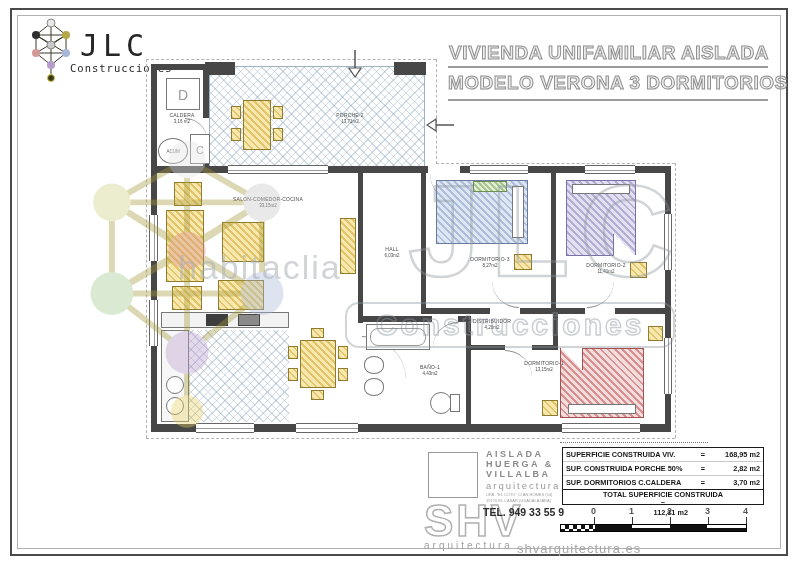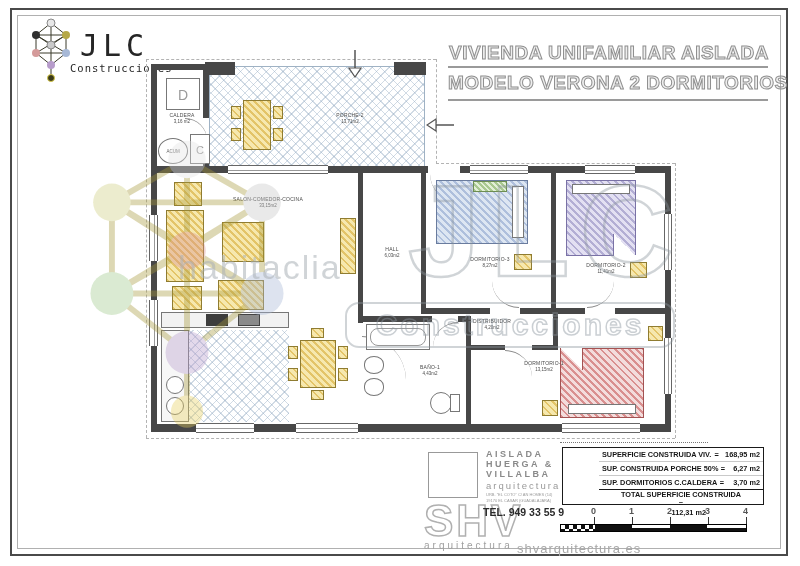--- a/index.html
+++ b/index.html
@@ -72,21 +72,21 @@
   <circle cx="8" cy="35" r="4" fill="#d49a9a"></circle>
   <circle cx="38" cy="35" r="4" fill="#a7b8d6"></circle>
   <circle cx="23" cy="47" r="4" fill="#b79ccb"></circle>
   <circle cx="23" cy="60" r="3.5" fill="#3a3a1a" stroke="#d6c84a"></circle>
 </svg>
 <div class="abs" style="left:80px;top:28px;font-family:'DejaVu Sans Mono',monospace;font-size:30px;letter-spacing:5px;color:#262626;">JLC</div>
 <div class="abs" style="left:70px;top:62px;font-family:'DejaVu Sans Mono',monospace;font-size:10.5px;letter-spacing:1px;color:#262626;">Construcciones</div>
 
 <div class="abs title-line" style="left:448px;top:42px;width:322px;">VIVIENDA UNIFAMILIAR AISLADA</div>
 <div class="abs" style="left:448px;top:66px;width:320px;height:0;border-top:2px solid #9a9a9a;"></div>
-<div class="abs title-line" style="left:448px;top:72px;width:322px;">MODELO VERONA 2 DORMITORIOS</div>
+<div class="abs title-line" style="left:448px;top:72px;width:322px;">MODELO VERONA 3 DORMITORIOS</div>
 <div class="abs" style="left:448px;top:99px;width:320px;height:0;border-top:2px solid #9a9a9a;"></div>
 
 <div class="abs dash" style="left:146px;top:59px;width:290px;"></div>
 <div class="abs dashV" style="left:146px;top:59px;height:379px;"></div>
 <div class="abs dashV" style="left:436px;top:59px;height:105px;"></div>
 <div class="abs dash" style="left:436px;top:163px;width:239px;"></div>
 <div class="abs dashV" style="left:675px;top:163px;height:275px;"></div>
 <div class="abs dash" style="left:146px;top:438px;width:529px;"></div>
 
 <div class="abs floor-hatch" style="left:209px;top:66px;width:216px;height:104px;border:1px solid #9fb2c4;"></div>
@@ -280,30 +280,30 @@
 
 <div class="abs" style="left:486px;top:449px;font-size:9px;font-weight:bold;letter-spacing:2.5px;color:#8a8a8a;">AISLADA</div>
 <div class="abs" style="left:486px;top:459px;font-size:9px;font-weight:bold;letter-spacing:2.5px;color:#8a8a8a;">HUERGA  &amp;</div>
 <div class="abs" style="left:486px;top:469px;font-size:9px;font-weight:bold;letter-spacing:2.5px;color:#8a8a8a;">VILLALBA</div>
 <div class="abs" style="left:486px;top:480px;font-size:9.5px;letter-spacing:2px;color:#9a9a9a;">arquitectura</div>
 <div class="abs" style="left:486px;top:492px;font-size:4px;color:#9a9a9a;white-space:nowrap;">URB. "EL COTO"  C/ AN HOMES (14)</div>
 <div class="abs" style="left:486px;top:498px;font-size:4px;color:#9a9a9a;white-space:nowrap;">19170  EL CASAR  (GUADALAJARA)</div>
 <div class="abs" style="left:483px;top:506px;font-size:10.5px;font-weight:bold;color:#2a2a2a;white-space:nowrap;">TEL.  949 33 55 9</div>
 
 <div class="abs" style="left:560px;top:442px;width:148px;height:0;border-top:1px dotted #777;"></div>
-<div class="abs" style="left:562px;top:447px;width:202px;border:1px solid #1a1a1a;background:#fff;padding-left:36px;">
+<div class="abs" style="left:562px;top:447px;width:202px;border:1px solid #1a1a1a;background:#fff;">
   <div class="tbl-row" style="border-bottom:1px solid #c9c9c9;">
     <span class="lab">SUPERFICIE CONSTRUIDA VIV.</span>
     <span class="eq">=</span>
     <span class="val">168,95 m2</span>
   </div>
   <div class="tbl-row" style="border-bottom:1px solid #c9c9c9;">
     <span class="lab">SUP. CONSTRUIDA PORCHE 50%</span>
     <span class="eq">=</span>
-    <span class="val">6,27 m2</span>
+    <span class="val">2,82 m2</span>
   </div>
   <div class="tbl-row" style="border-bottom:1px solid #1a1a1a;">
     <span class="lab">SUP. DORMITORIOS C.CALDERA</span>
     <span class="eq">=</span>
     <span class="val">3,70 m2</span>
   </div>
   <div class="tbl-row" style="height:14px;flex-direction:column;">
     <span class="lab">TOTAL SUPERFICIE CONSTRUIDA</span>
     <span class="eq">=</span>
     <span class="val">112,31 m2</span>

